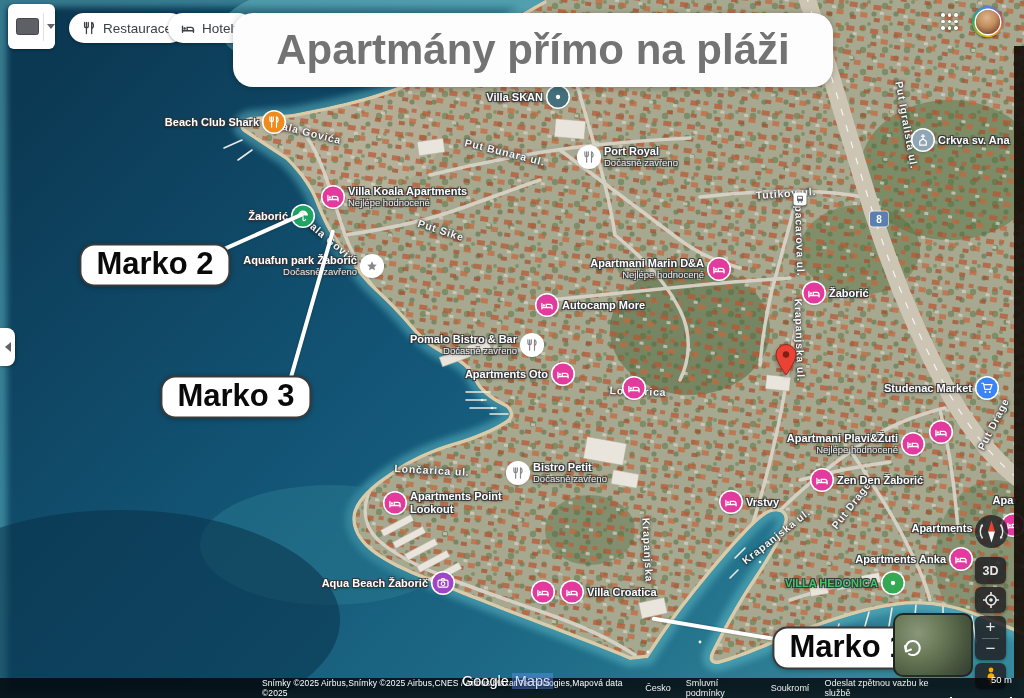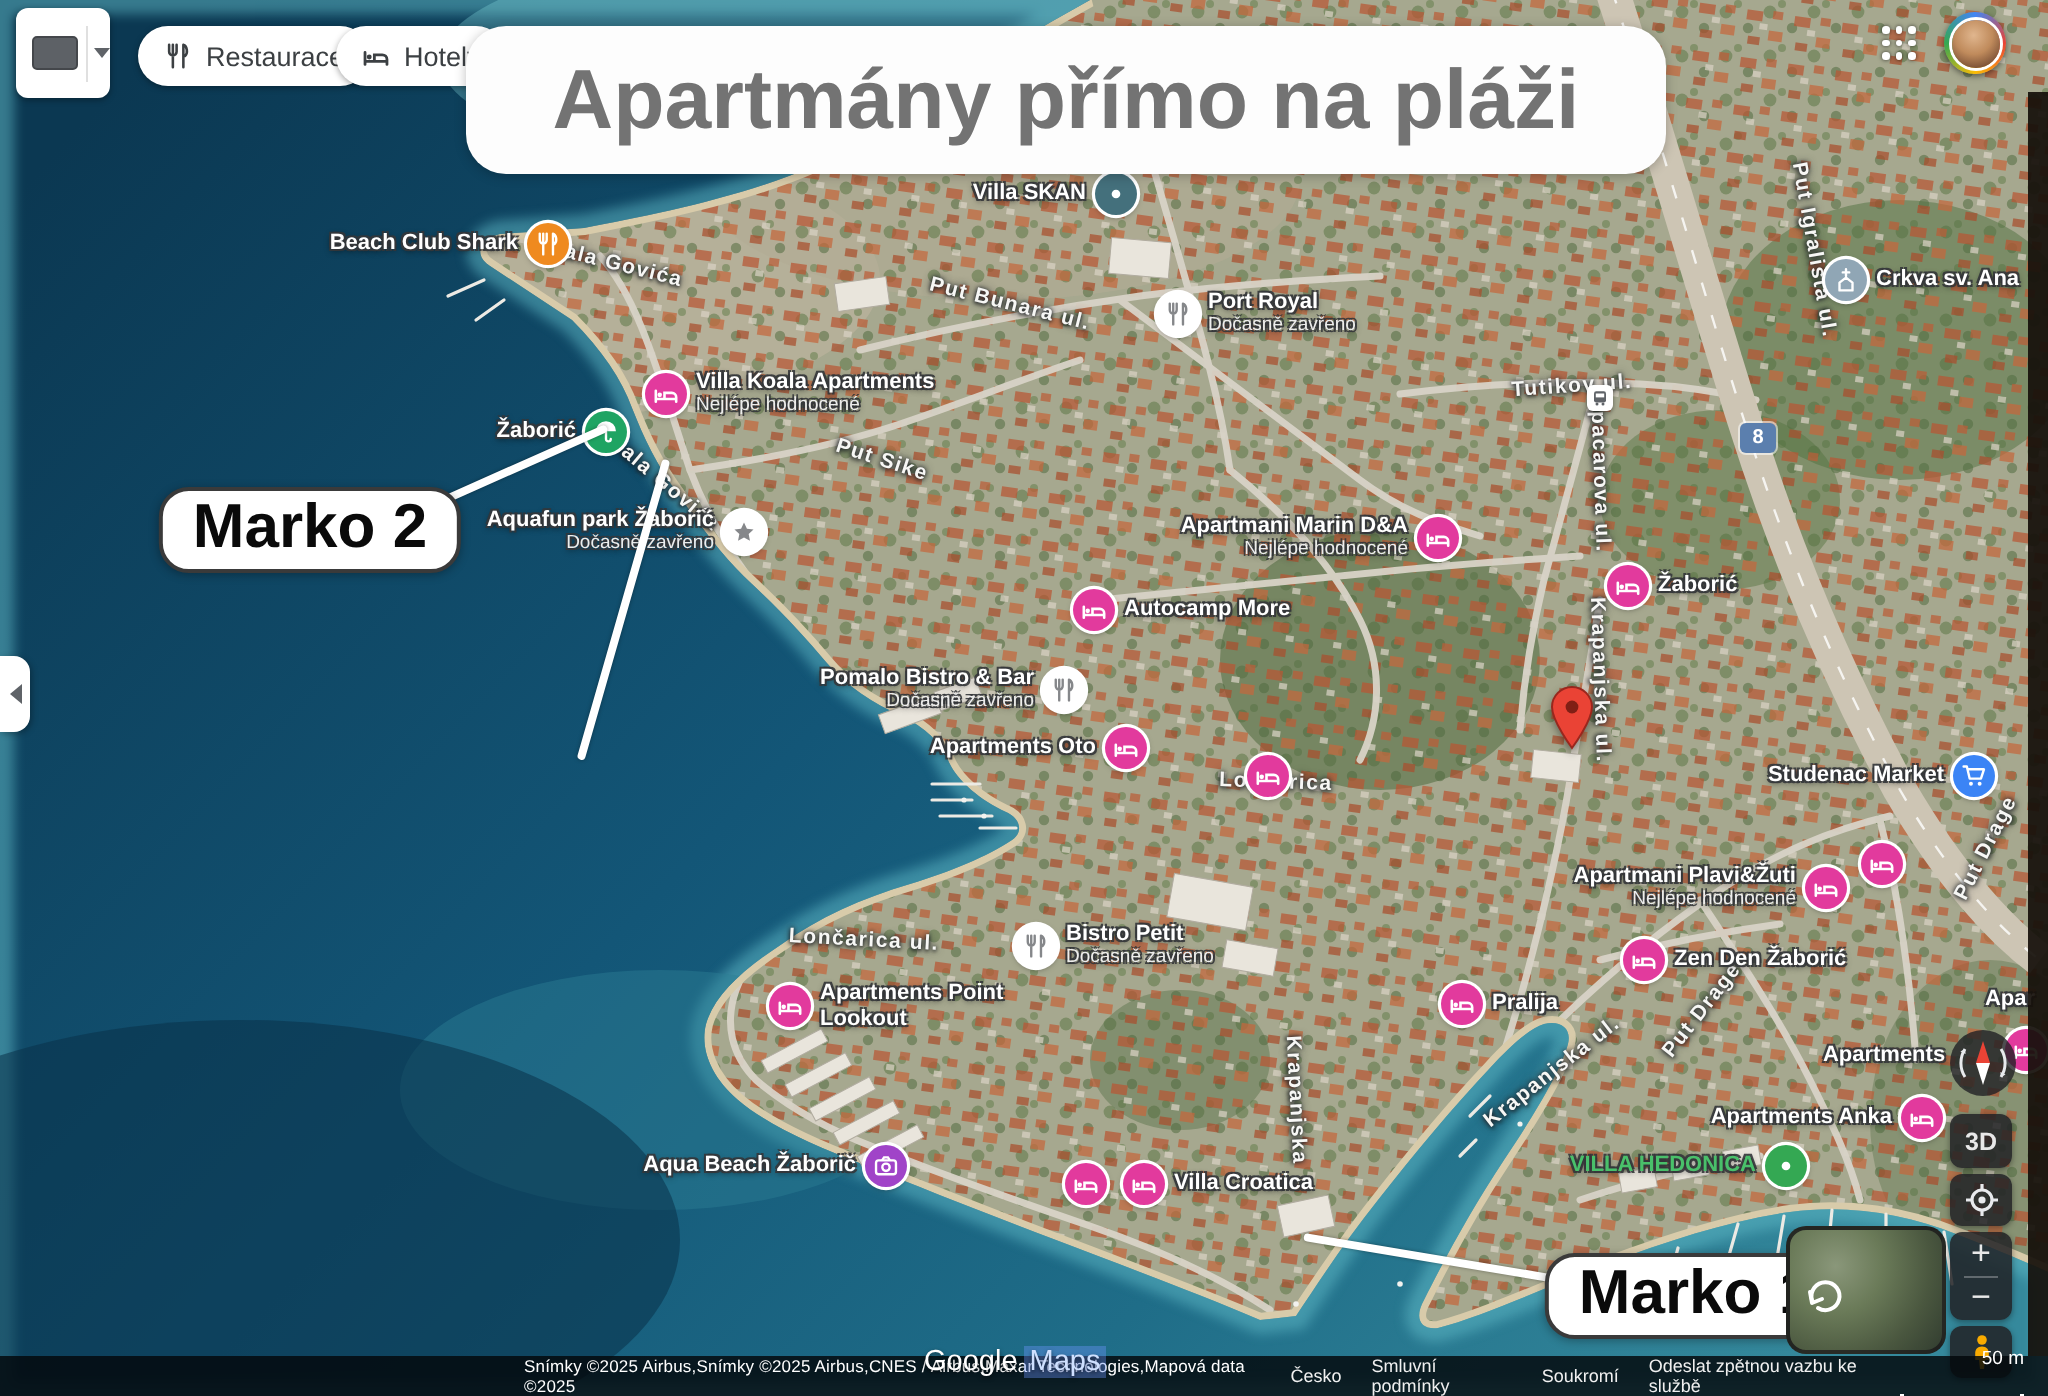--- a/index.html
+++ b/index.html
@@ -418,21 +418,21 @@
         </div>
         <div class="poi-lb right"><span>Zen Den Žaborić</span></div>
       </div>
       <div class="poi" style="left: 731px; top: 502px;">
         <div class="poi-ic" style="background: rgb(226, 58, 157);">
           <svg viewBox="0 0 12 12">
             <path fill="none" stroke="#ffffff" stroke-width="1.2" stroke-linecap="round" d="M1.3 9.6V4.5M1.3 8.3h9.4M10.7 9.6V7.5c0-1.2-.9-2-2-2H5.3v2.8"></path>
             <circle cx="3.1" cy="6.4" r="1.05" fill="#ffffff"></circle>
           </svg>
         </div>
-        <div class="poi-lb right"><span>Pralija</span></div>
+        <div class="poi-lb right"><span>Vrstvy</span></div>
       </div>
       <div class="poi" style="left: 961px; top: 559px;">
         <div class="poi-ic" style="background: rgb(226, 58, 157);">
           <svg viewBox="0 0 12 12">
             <path fill="none" stroke="#ffffff" stroke-width="1.2" stroke-linecap="round" d="M1.3 9.6V4.5M1.3 8.3h9.4M10.7 9.6V7.5c0-1.2-.9-2-2-2H5.3v2.8"></path>
             <circle cx="3.1" cy="6.4" r="1.05" fill="#ffffff"></circle>
           </svg>
         </div>
         <div class="poi-lb left"><span>Apartments Anka</span></div>
       </div>
@@ -477,20 +477,21 @@
         <svg width="9" height="9" viewBox="0 0 12 12">
           <rect x="2" y="1.5" width="8" height="7.5" rx="1.5" fill="#5f6368"></rect>
           <rect x="3.2" y="3" width="5.6" height="2.6" fill="#fff"></rect>
           <circle cx="4" cy="10" r="1" fill="#5f6368"></circle>
           <circle cx="8" cy="10" r="1" fill="#5f6368"></circle>
         </svg>
       </div>
       <div class="cline" style="left: 222px; top: 248.25px; width: 88.6397px; transform: rotate(-23.9625deg);"></div>
       <div class="cbox" style="left: 155px; top: 265px; padding-left: 15px;">Marko 2</div>
       <div class="cline" style="left: 290px; top: 378.25px; width: 156.042px; transform: rotate(-74.0042deg);"></div>
+      <div class="cbox" style="left: 236px; top: 397px;">Marko 3</div>
       <div class="cline" style="left: 790px; top: 640.25px; width: 139.904px; transform: rotate(-170.538deg);"></div>
       <div class="cbox" style="left: 848px; top: 648px;">Marko 1</div>
     </div>
 
   <div class="widget">
     <div class="kbd"></div>
     <div class="sep"></div>
     <div class="caret"></div>
   </div>
 

